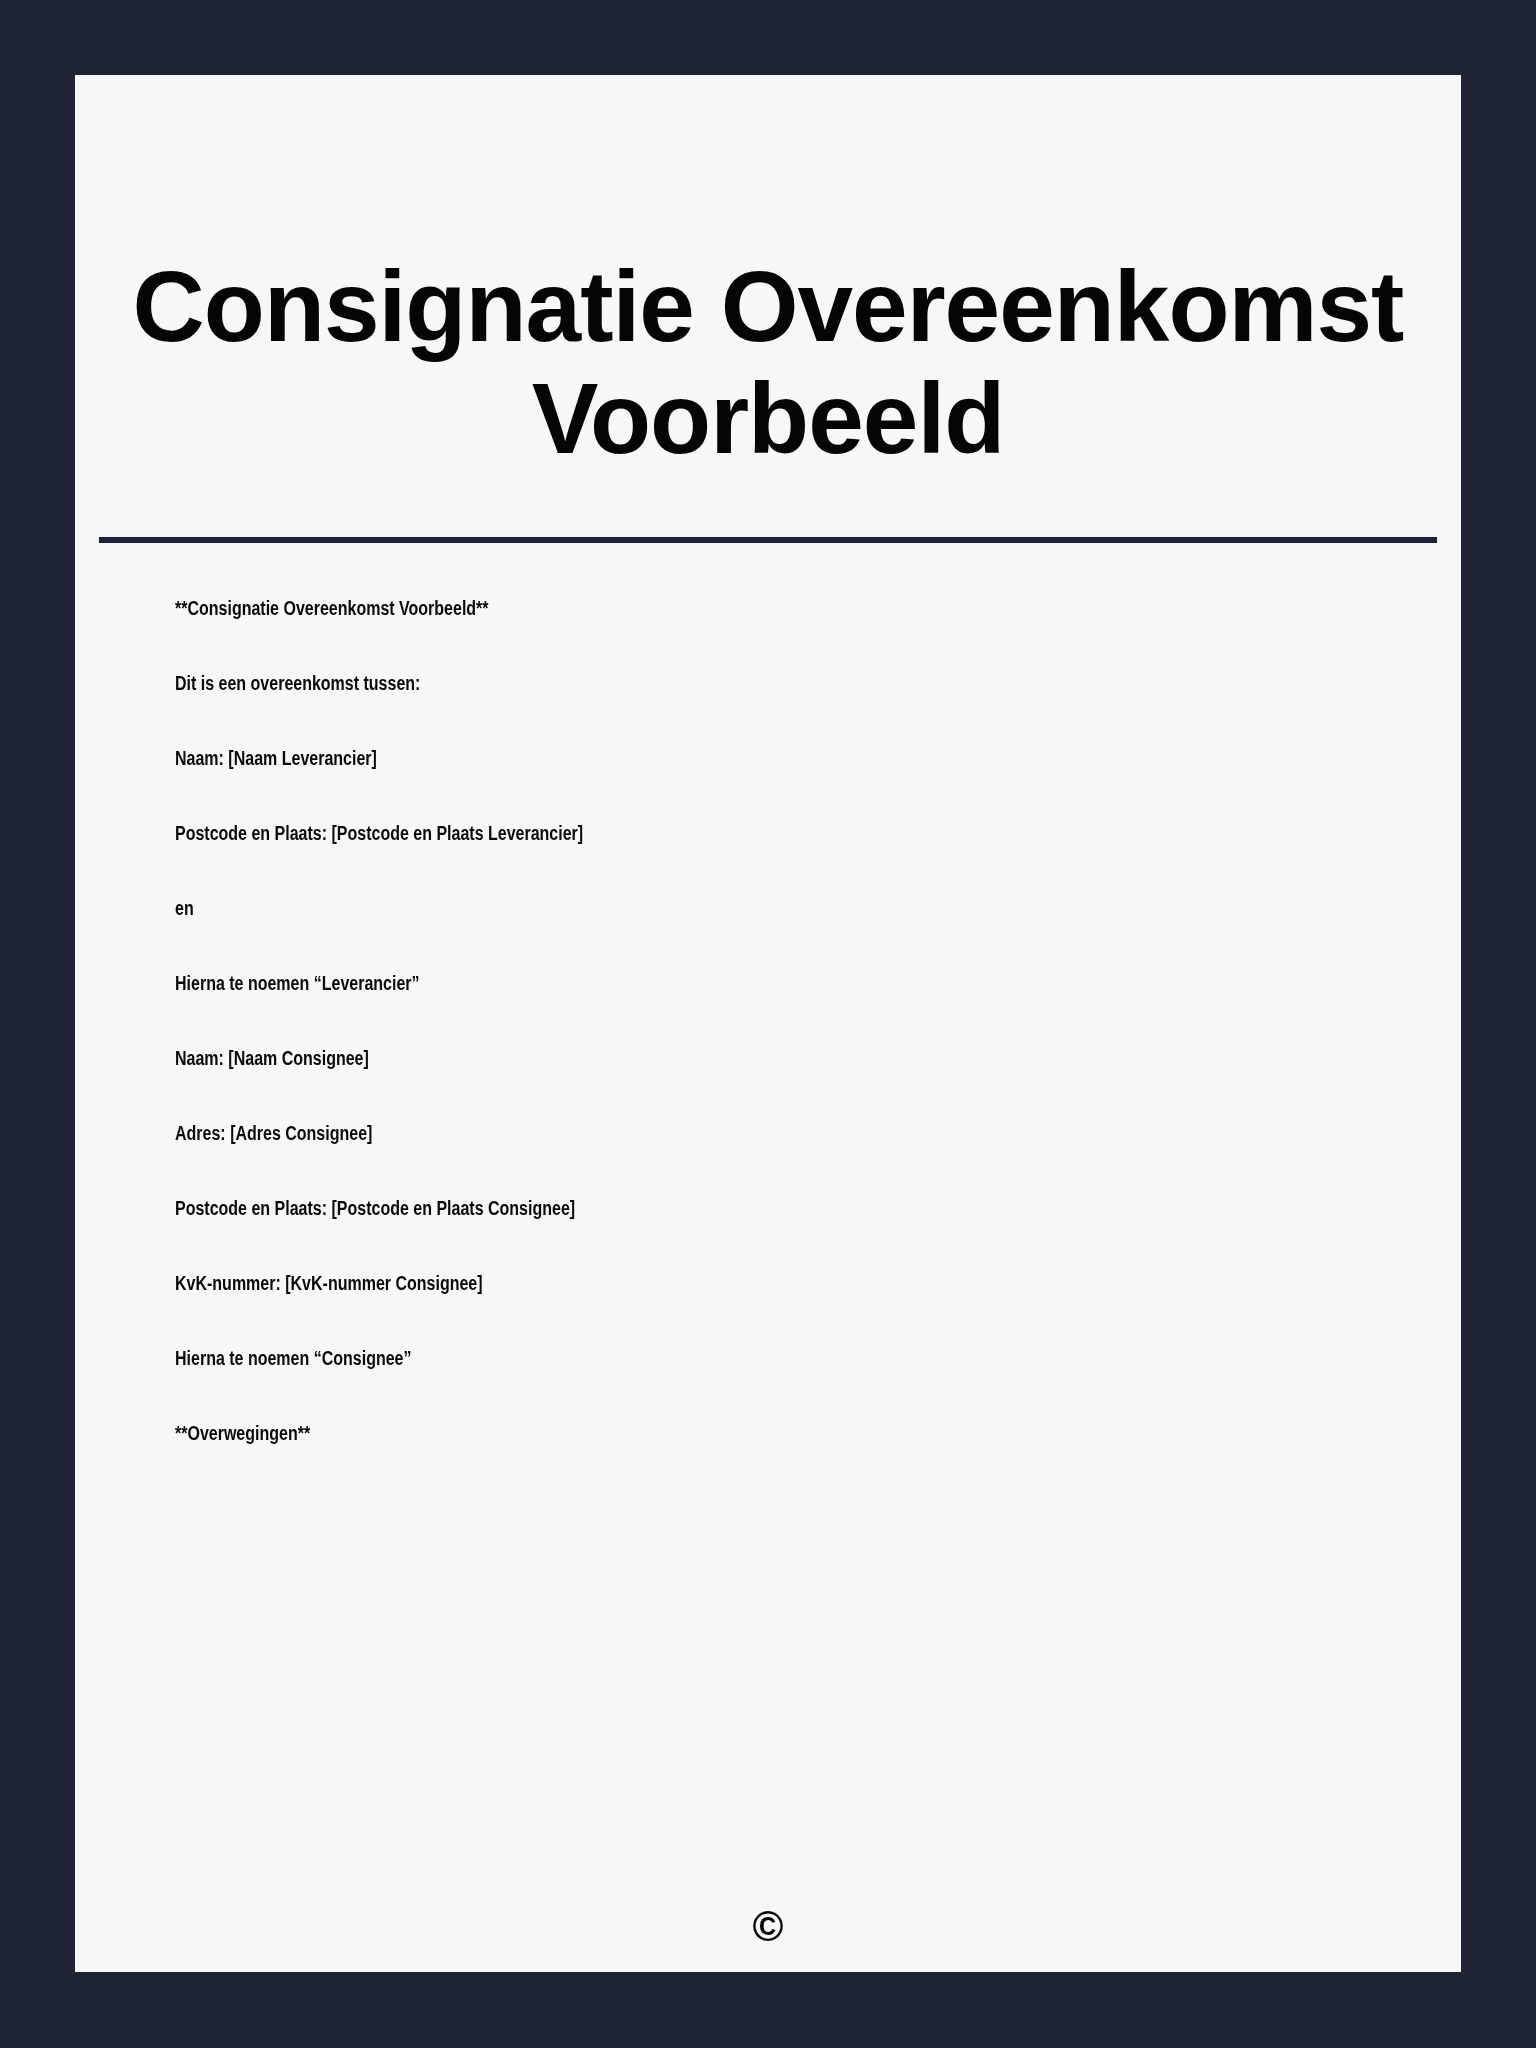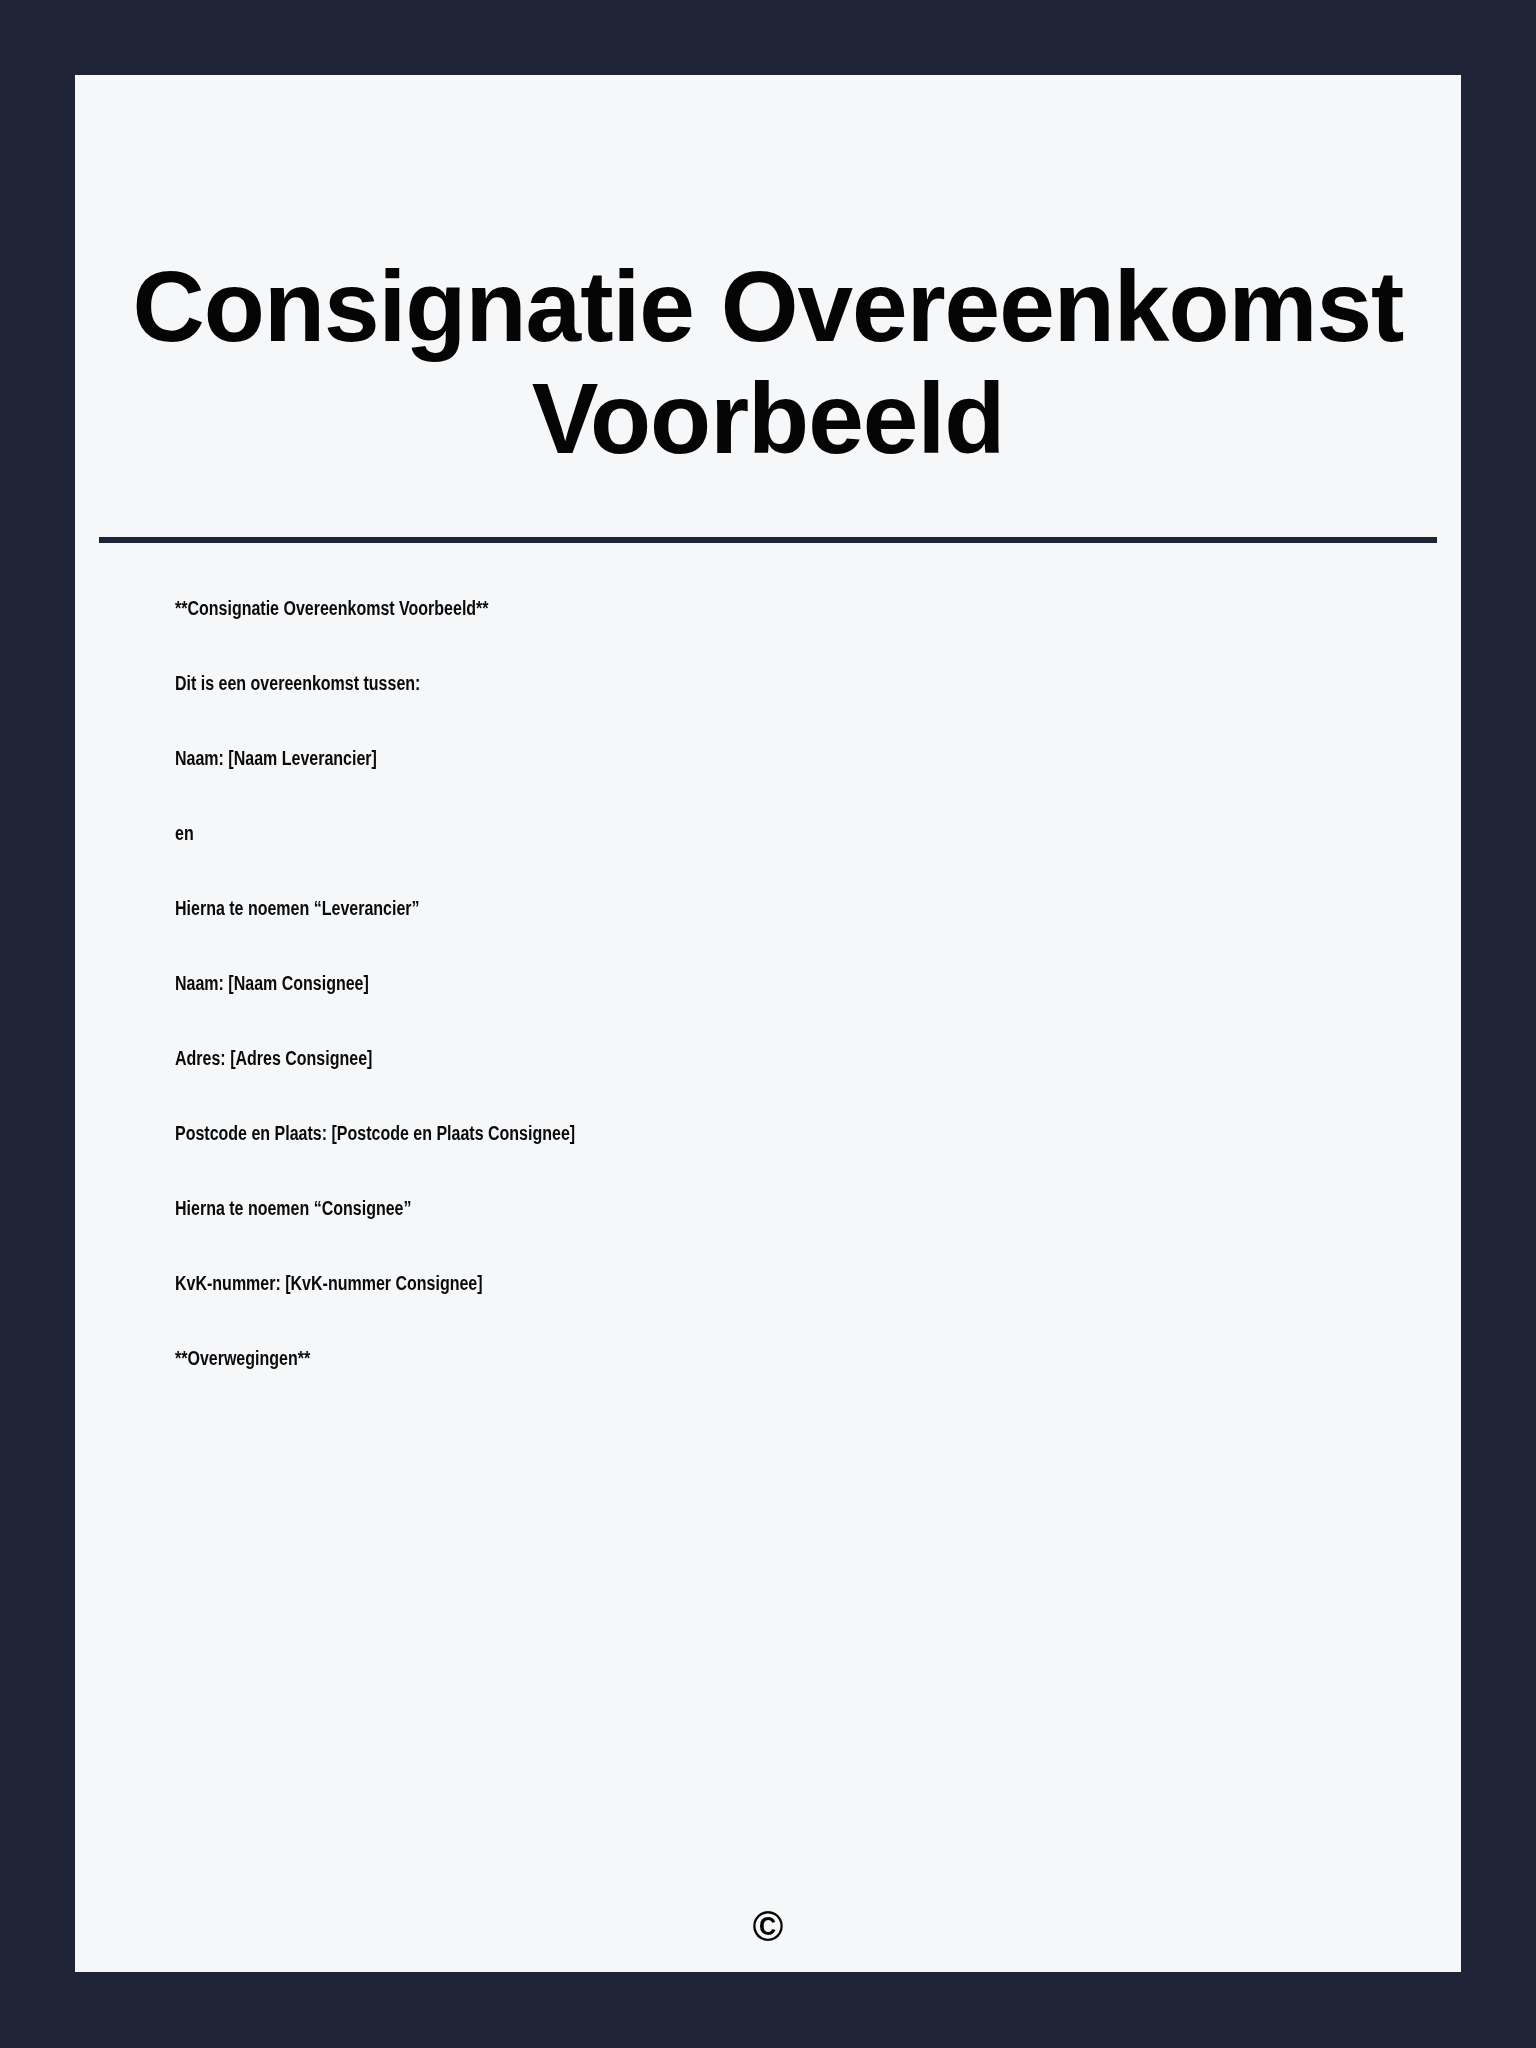--- a/index.html
+++ b/index.html
@@ -55,27 +55,28 @@
   <div class="page">
 
     <h1 class="doc-title">Consignatie Overeenkomst Voorbeeld</h1>
 
     <div class="divider"></div>
 
     <div class="body-text">
       <p><span>**Consignatie Overeenkomst Voorbeeld**</span></p>
       <p class="gap-lg"><span>Dit is een overeenkomst tussen:</span></p>
       <p><span>Naam: [Naam Leverancier]</span></p>
+      <p><span>Postcode en Plaats: [Postcode en Plaats Leverancier]</span></p>
       <p><span>en</span></p>
       <p><span>Hierna te noemen “Leverancier”</span></p>
       <p><span>Naam: [Naam Consignee]</span></p>
       <p><span>Adres: [Adres Consignee]</span></p>
       <p><span>Postcode en Plaats: [Postcode en Plaats Consignee]</span></p>
+      <p><span>KvK-nummer: [KvK-nummer Consignee]</span></p>
       <p><span>Hierna te noemen “Consignee”</span></p>
-      <p><span>KvK-nummer: [KvK-nummer Consignee]</span></p>
       <p class="gap-md"><span>**Overwegingen**</span></p>
     </div>
 
     <div class="page-footer">
       <span class="copyright">©</span>
     </div>
 
   </div>
 </div>
 

